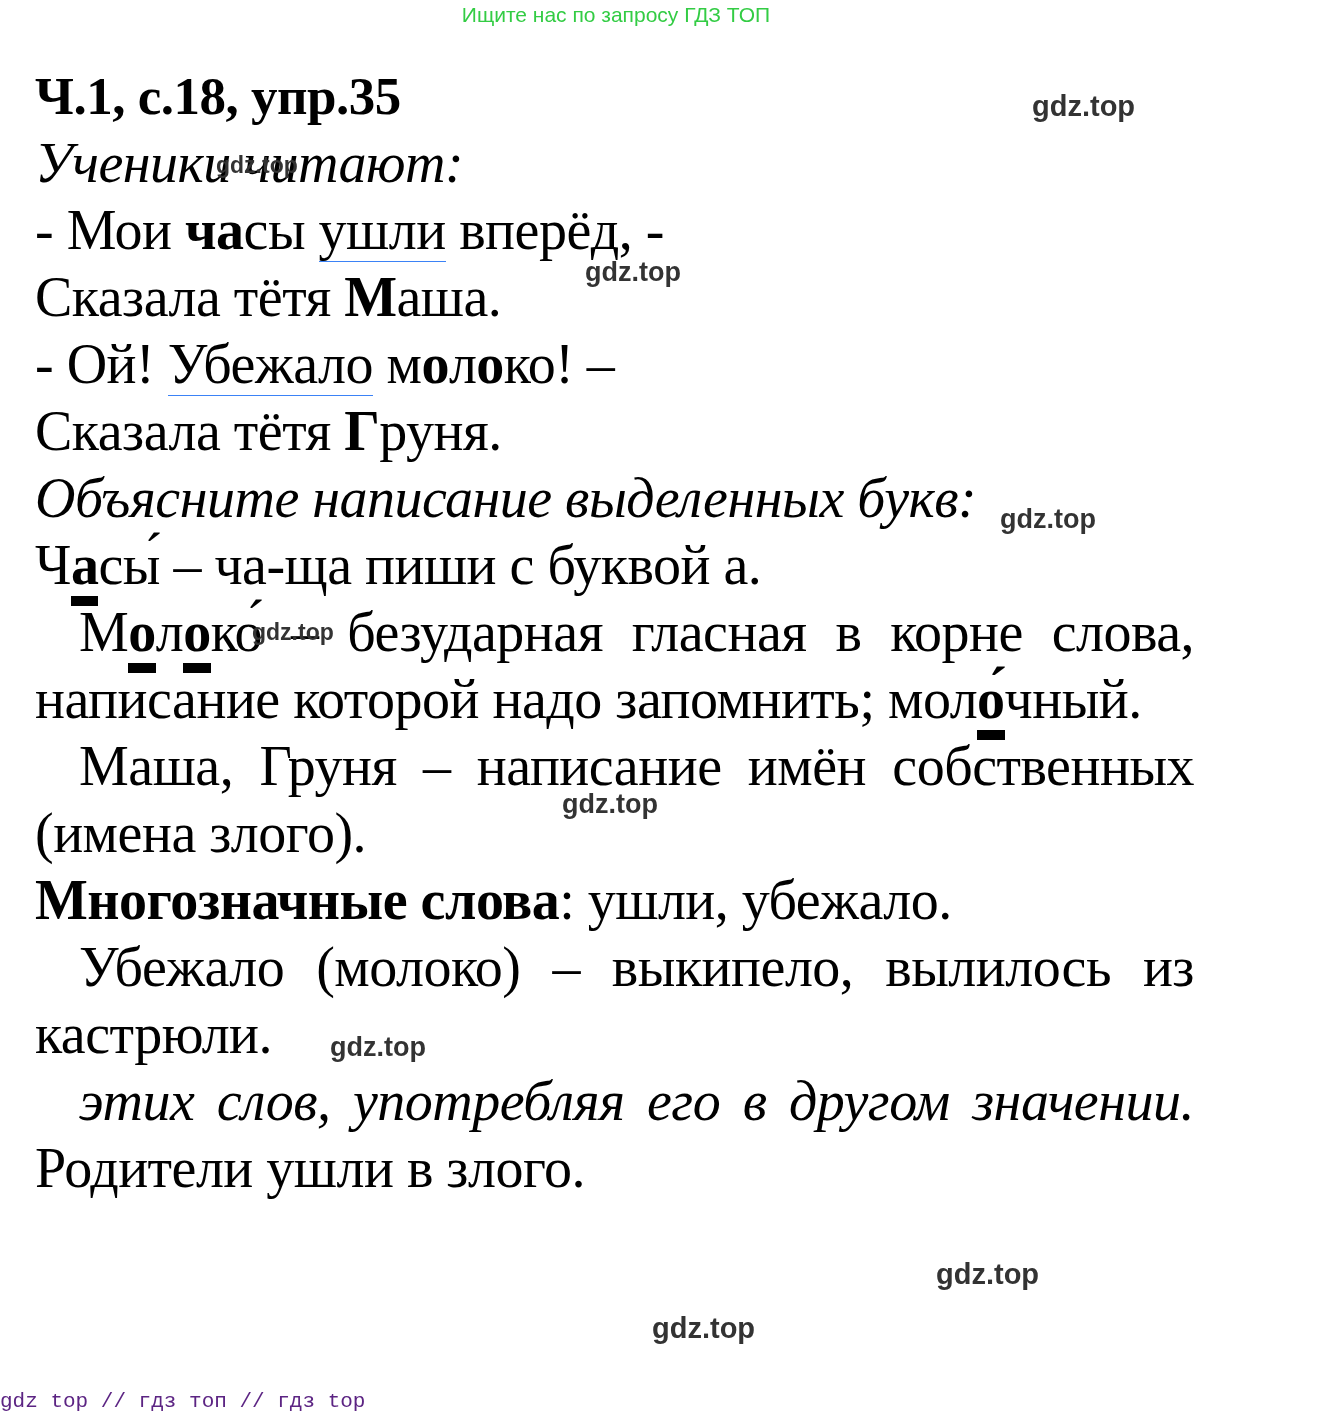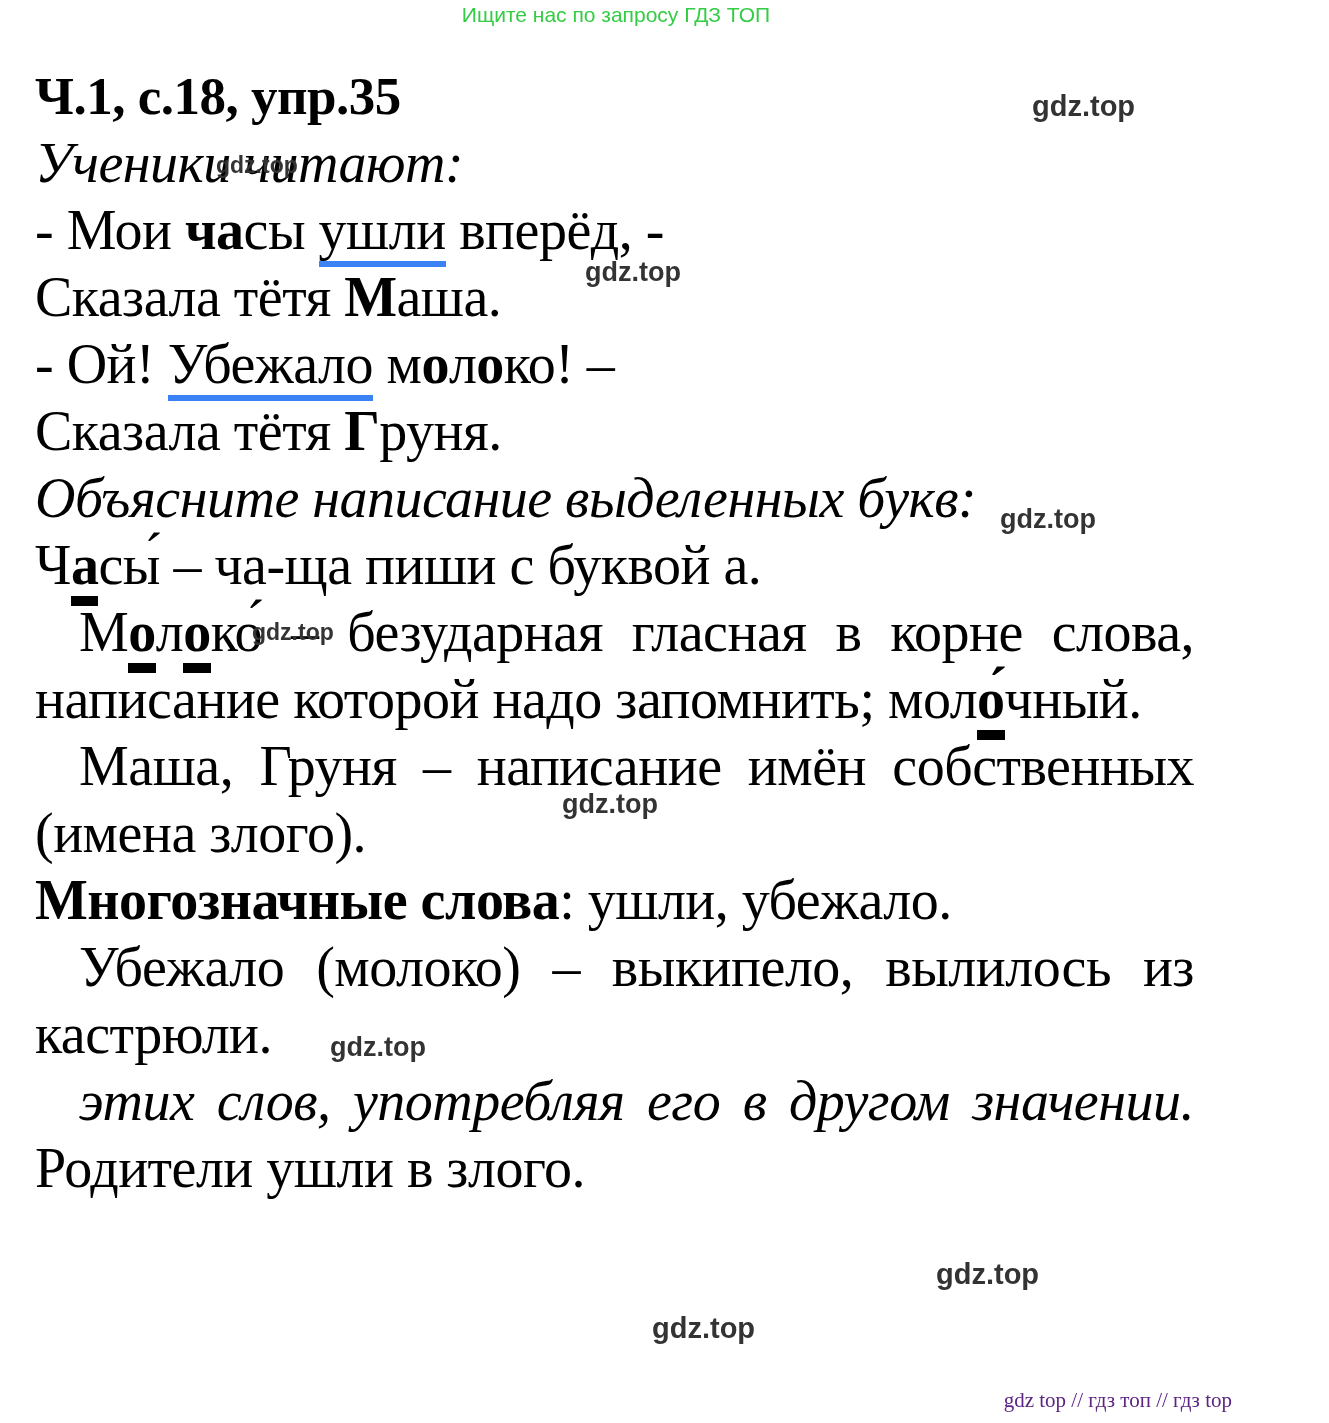--- a/index.html
+++ b/index.html
@@ -28,33 +28,33 @@
   .line { height:67px; white-space:nowrap; }
   .line.just {
     white-space:normal;
     text-align:justify;
     text-align-last:justify;
     margin-left:44px;
   }
   .line.title { font-weight:bold; font-size:53px;margin-top:27px; }
   .line.italic { font-style:italic; }
   .b { font-weight:bold; }
-  .u { border-bottom:6px solid #3b82f6; }
+  .u { border-bottom:1px solid #3b82f6; }
   .m { border-bottom:10px solid #000; }
   .wm {
     position:absolute;
     font-family:"Liberation Sans", sans-serif;
     color:#333333;
     white-space:nowrap;
     font-weight:bold;
   }
   .footer {
     position:absolute; bottom:10px; left:0; right:0;
-    text-align:right;
-    font-family:Liberation Serif, serif;
+    text-align:left;
+    font-family:Liberation Mono, monospace;
     font-size:21px;
   }
 </style>
 </head>
 <body>
 
 <div class="page">
   <div class="promo" style="color: rgb(51, 204, 68);">Ищите нас по запросу ГДЗ ТОП</div>
   <div class="doc">
       <div class="line title"><span>Ч.1, с.18, упр.35</span></div>

